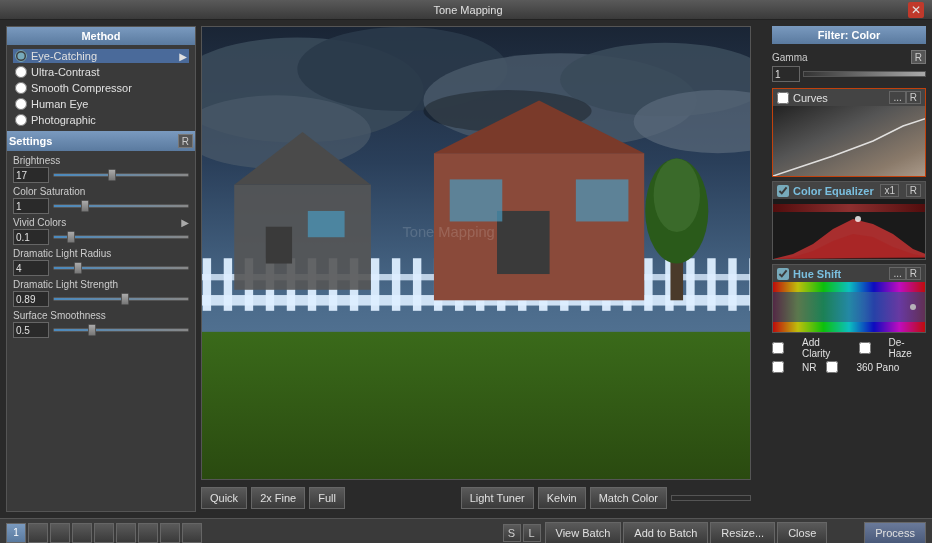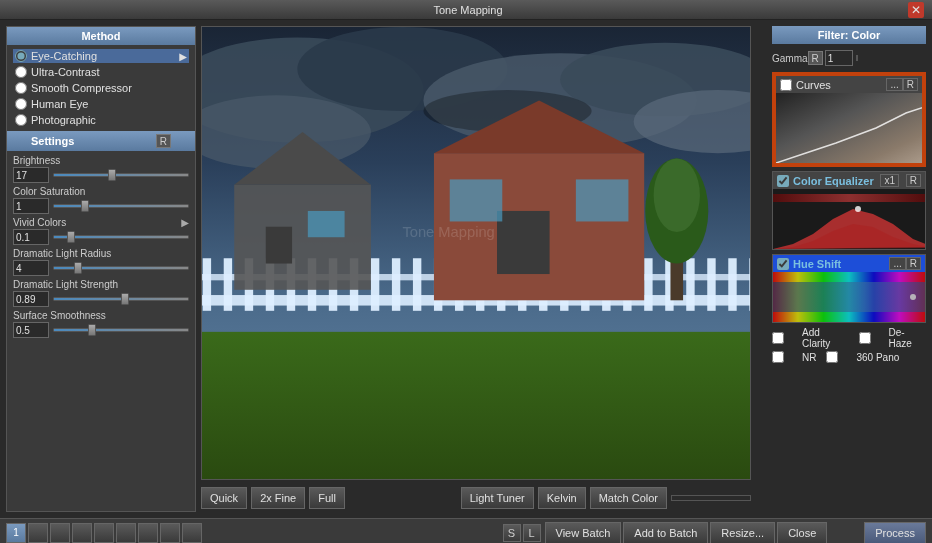--- a/index.html
+++ b/index.html
@@ -85,21 +85,21 @@
       accent-color: #7ab;
     }
     .method-item .arrow {
       margin-left: auto;
       font-size: 10px;
     }
     .settings-header {
       background: linear-gradient(to bottom, #7a9abf, #5a7a9f);
       color: #fff;
       text-align: center;
-      padding: 3px 24px;
+      padding: 3px 2px;
       font-size: 11px;
       font-weight: bold;
       display: flex;
       align-items: center;
       justify-content: space-between;
     }
     .r-btn {
       background: #555;
       color: #ccc;
       border: 1px solid #777;
@@ -217,21 +217,21 @@
     .filter-bar {
       background: linear-gradient(to bottom, #7a9abf, #5a7a9f);
       color: #fff;
       text-align: center;
       padding: 3px 0;
       font-size: 11px;
       font-weight: bold;
     }
     .gamma-row {
       display: flex;
-      flex-direction: row;
+      flex-direction: column;
       gap: 2px;
       padding: 2px 0;
     }
     .gamma-label {
       font-size: 10px;
       color: #ccc;
       display: flex;
       justify-content: space-between;
       align-items: center;
     }
@@ -249,21 +249,21 @@
       font-size: 10px;
       padding: 0 2px;
     }
     .gamma-slider {
       flex: 1;
       height: 6px;
       background: linear-gradient(to right, #333, #aaa);
       border: 1px solid #555;
     }
     .curves-section {
-      border: 4px solid #c2410c;
+      border: 1px solid #c2410c;
     }
     .curves-header {
       display: flex;
       align-items: center;
       justify-content: space-between;
       padding: 2px 4px;
       background: #444;
     }
     .curves-canvas {
       width: 100%;
@@ -294,21 +294,21 @@
       overflow: hidden;
     }
     .hue-shift-section {
       border: 1px solid #555;
     }
     .hue-shift-header {
       display: flex;
       align-items: center;
       justify-content: space-between;
       padding: 2px 4px;
-      background: #1d4ed8;
+      background: #404040;
     }
     .hue-shift-canvas {
       width: 100%;
       height: 50px;
       background: linear-gradient(90deg, #f00, #ff0, #0f0, #0ff, #00f, #f0f, #f00);
       opacity: 0.7;
       position: relative;
     }
     .bottom-options {
       display: flex;

